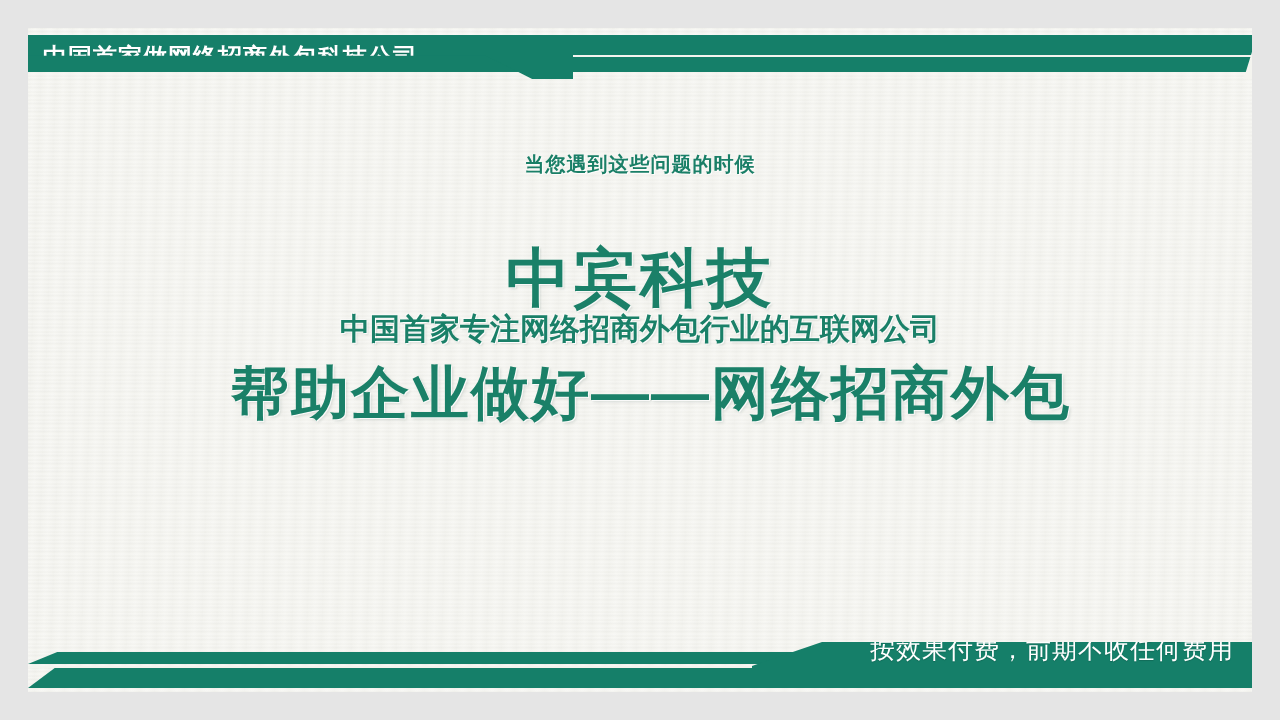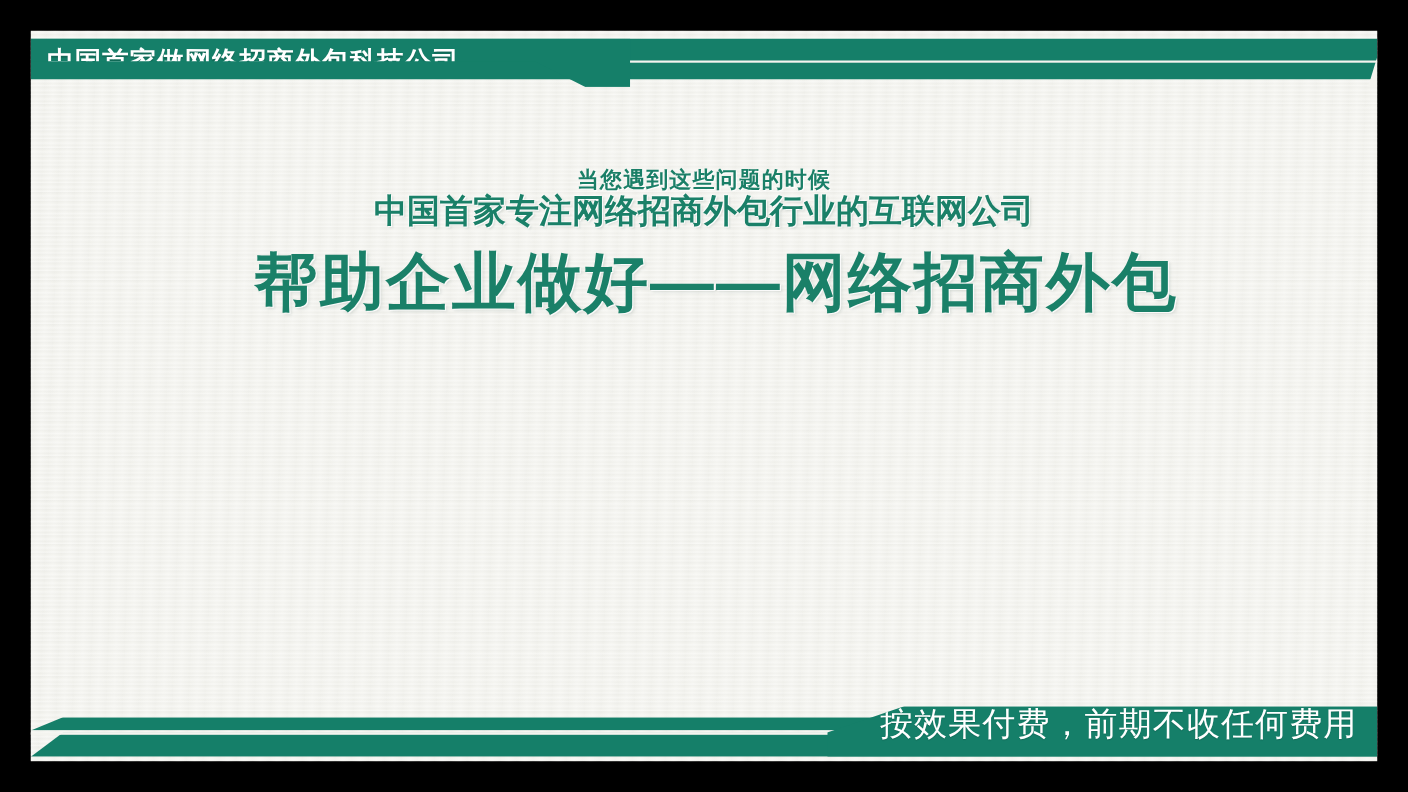--- a/index.html
+++ b/index.html
@@ -4,21 +4,21 @@
 <title>slide</title>
 <style>
   html,body{margin:0;padding:0;}
   body{
     width:1280px;height:720px;overflow:hidden;
     font-family:"Liberation Sans","DejaVu Sans",sans-serif;
     background:#ec9a2b;
   }
   #slide{
     position:relative;width:1280px;height:720px;
-    background:#000000;
+    background:#e5e5e5;
   }
   
   .paper{
     position:absolute;left:28px;top:28px;right:28px;bottom:28px;
     background:
       repeating-linear-gradient(
         180deg,
         rgba(0,0,0,0.014) 0px,
         rgba(0,0,0,0.0) 1px,
         rgba(255,255,255,0.35) 2px,
@@ -120,22 +120,22 @@
             clip-path:polygon(3.7% 0,100% 0,100% 100%,0 100%);
   }
   
   .footer-block{
     position:absolute;right:0;bottom:0;width:500px;height:46px;
     background:#157f69;
     -webkit-clip-path:polygon(14% 0,100% 0,100% 100%,0 100%,0 52%);
             clip-path:polygon(14% 0,100% 0,100% 100%,0 100%,0 52%);
   }
   .footer-text{
-    position:absolute;right:18px;bottom:10px;
-    color:#ffffff;font-size:30px;line-height:38px;letter-spacing:1px;
+    position:absolute;right:18px;bottom:20px;
+    color:#ffffff;font-size:25px;line-height:38px;letter-spacing:1px;
     white-space:nowrap;
     text-shadow:0 1px 1px rgba(0,0,0,0.16);
   }
   .footer-hairline{
     position:absolute;left:0;bottom:20px;width:740px;height:2px;
     background:#f4f4ef;
   }
 </style>
 </head>
 <body>
@@ -148,20 +148,21 @@
     <div class="header-bar"></div>
     <div class="header-hairline"></div>
     <div class="header-block">
       <div class="header-title">中国首家做网络招商外包科技公司</div>
     </div>
     <div class="header-rightcut"></div>
   </div>
 
   <div class="content">
     <p class="kicker">当您遇到这些问题的时候</p>
+    <p class="brand">中宾科技</p>
     <p class="tagline">中国首家专注网络招商外包行业的互联网公司</p>
     <p class="headline">帮助企业做好——网络招商外包</p>
   </div>
 
   <div class="footer-wrap">
     <div class="footer-strip"></div>
     <div class="footer-bar"></div>
     <div class="footer-hairline"></div>
     <div class="footer-block">
       <div class="footer-text">按效果付费，前期不收任何费用</div>

